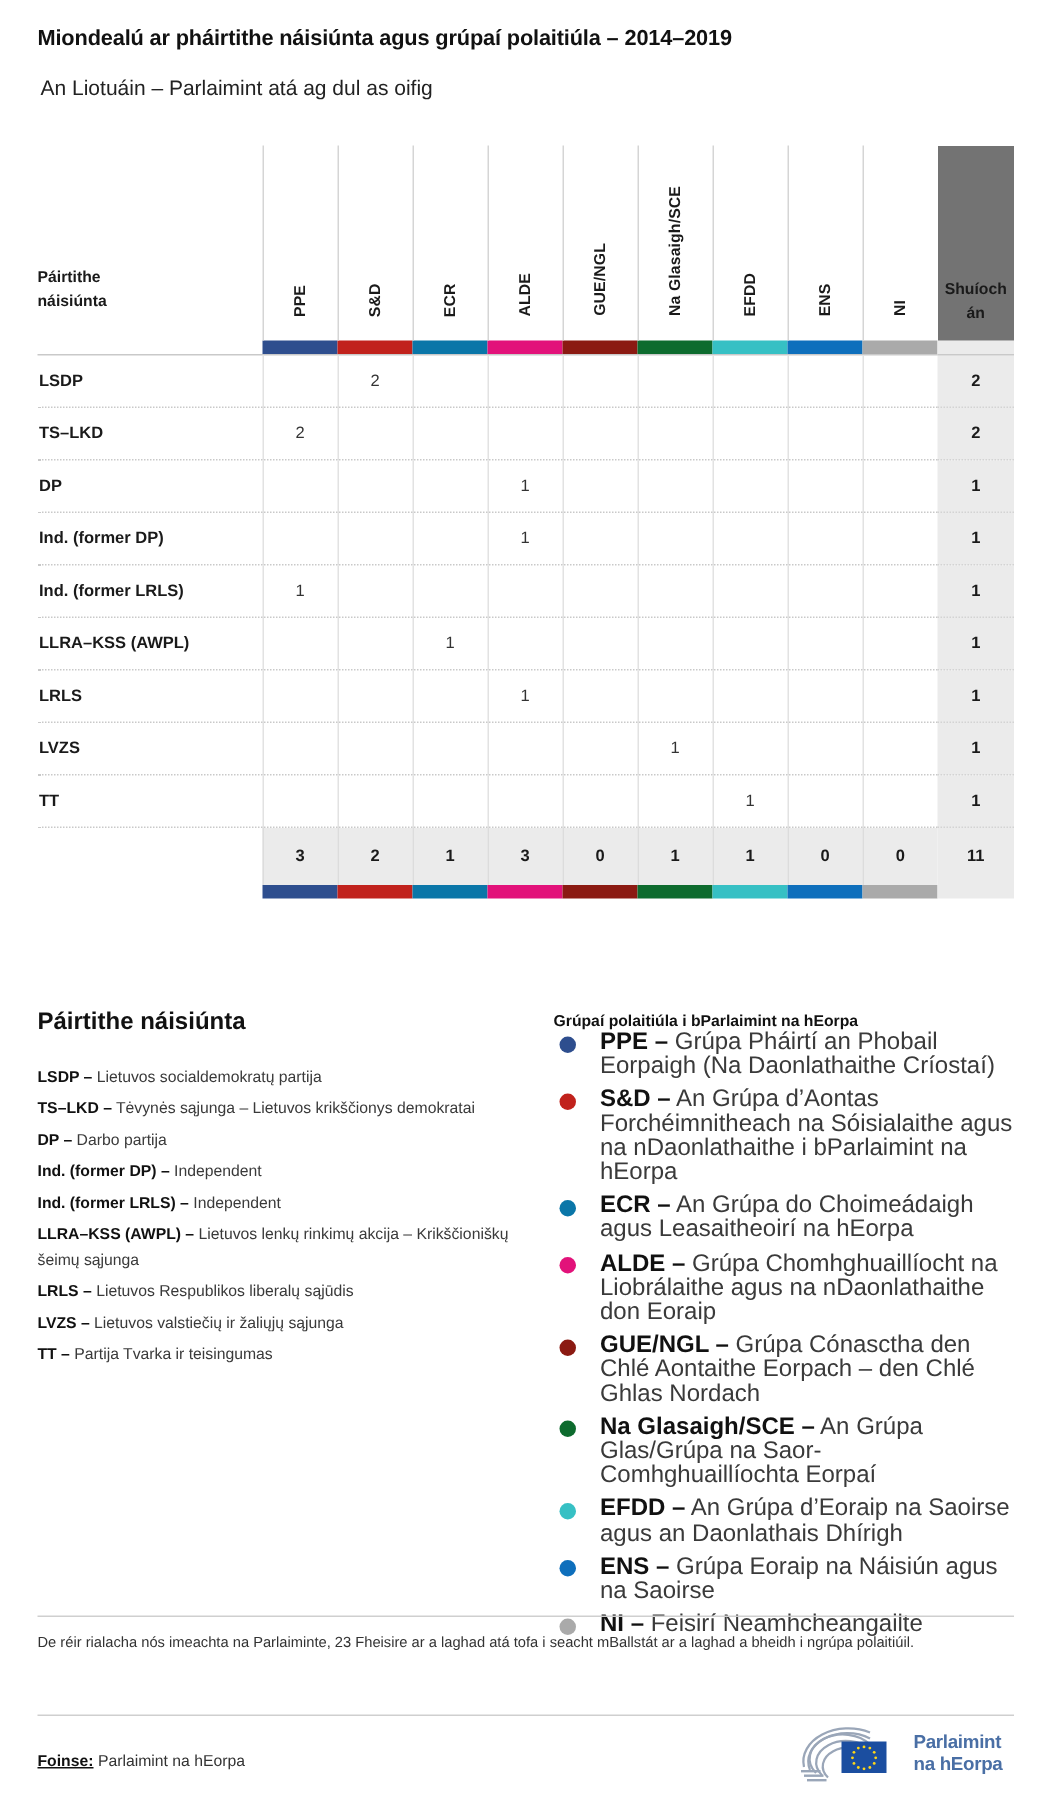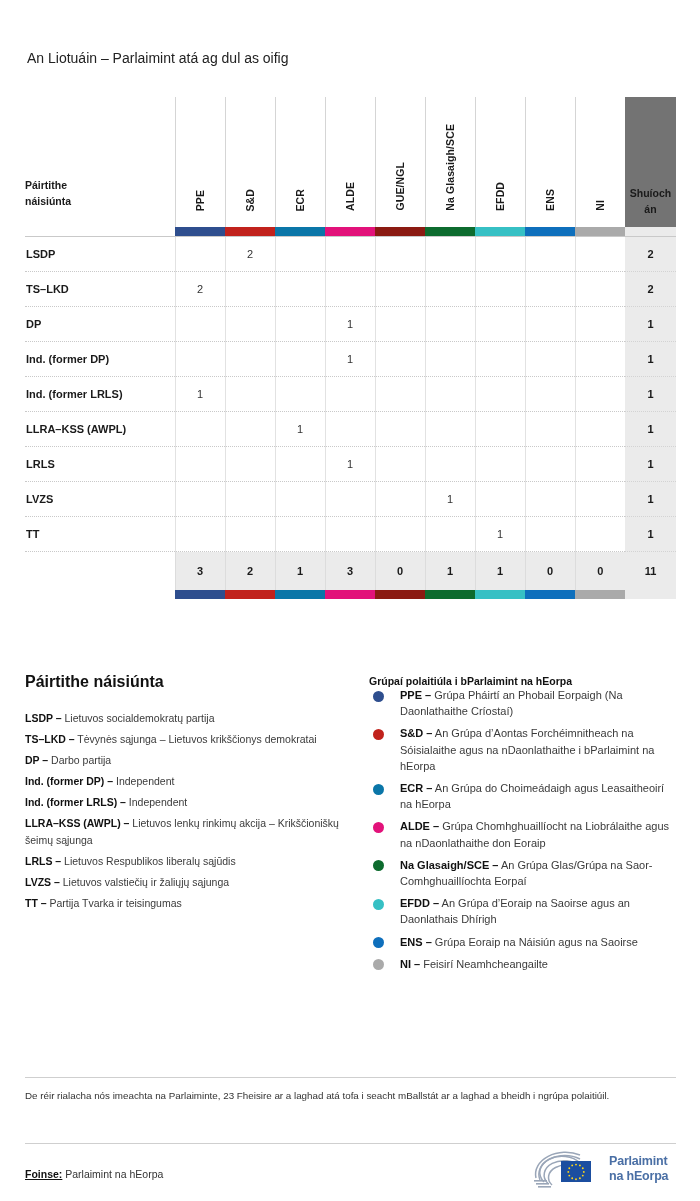--- a/index.html
+++ b/index.html
@@ -182,21 +182,21 @@
     font-size: 10.5px;
     line-height: 16.6px;
     color: #3a3a3a;
     margin-bottom: 4.5px;
   }
   .np-item b { color: #111; font-weight: bold; }
 
   .pg-item {
     position: relative;
     padding-left: 31px;
-    font-size: 11px;
+    font-size: 16px;
     line-height: 16.2px;
     color: #3a3a3a;
     margin-bottom: 6px;
   }
   .pg-item b { color: #111; font-weight: bold; }
   .pg-dot {
     position: absolute;
     left: 4px; top: 3.5px;
     width: 11px; height: 11px;
     border-radius: 50%;
@@ -244,20 +244,21 @@
     line-height: 15px;
     color: #4a6fa5;
     letter-spacing: -0.2px;
   }
 </style>
 </head>
 <body>
 
 <div id="page">
 
+  <div class="title">Miondealú ar pháirtithe náisiúnta agus grúpaí polaitiúla – 2014–2019</div>
   <div class="subtitle">An Liotuáin – Parlaimint atá ag dul as oifig</div>
 
   <div class="table-wrap">
     <table class="grid">
       <colgroup id="cols">
           <col class="c-label">
           <col class="c-grp">
           <col class="c-grp">
           <col class="c-grp">
           <col class="c-grp">
@@ -540,20 +541,21 @@
       </div>
   </div>
 
   <div class="legend-right">
     <div class="legend-title sm">Grúpaí polaitiúla i bParlaimint na hEorpa</div>
     <div id="pg-list">
         <div class="pg-item"><span class="pg-dot" style="background: rgb(46, 78, 142);"></span><b>PPE –</b> <span>Grúpa Pháirtí an Phobail Eorpaigh (Na Daonlathaithe Críostaí)</span></div>
         <div class="pg-item"><span class="pg-dot" style="background: rgb(193, 34, 28);"></span><b>S&amp;D –</b> <span>An Grúpa d’Aontas Forchéimnitheach na Sóisialaithe agus na nDaonlathaithe i bParlaimint na hEorpa</span></div>
         <div class="pg-item"><span class="pg-dot" style="background: rgb(10, 118, 168);"></span><b>ECR –</b> <span>An Grúpa do Choimeádaigh agus Leasaitheoirí na hEorpa</span></div>
         <div class="pg-item"><span class="pg-dot" style="background: rgb(226, 18, 122);"></span><b>ALDE –</b> <span>Grúpa Chomhghuaillíocht na Liobrálaithe agus na nDaonlathaithe don Eoraip</span></div>
+        <div class="pg-item"><span class="pg-dot" style="background: rgb(139, 26, 18);"></span><b>GUE/NGL –</b> <span>Grúpa Cónasctha den Chlé Aontaithe Eorpach – den Chlé Ghlas Nordach</span></div>
         <div class="pg-item"><span class="pg-dot" style="background: rgb(13, 107, 46);"></span><b>Na Glasaigh/SCE –</b> <span>An Grúpa Glas/Grúpa na Saor-Comhghuaillíochta Eorpaí</span></div>
         <div class="pg-item"><span class="pg-dot" style="background: rgb(54, 192, 196);"></span><b>EFDD –</b> <span>An Grúpa d’Eoraip na Saoirse agus an Daonlathais Dhírigh</span></div>
         <div class="pg-item"><span class="pg-dot" style="background: rgb(14, 111, 188);"></span><b>ENS –</b> <span>Grúpa Eoraip na Náisiún agus na Saoirse</span></div>
         <div class="pg-item"><span class="pg-dot" style="background: rgb(170, 170, 170);"></span><b>NI –</b> <span>Feisirí Neamhcheangailte</span></div>
       </div>
   </div>
 
   <div class="rule r1"></div>
   <div class="note">De réir rialacha nós imeachta na Parlaiminte, 23 Fheisire ar a laghad atá tofa i seacht mBallstát ar a laghad a bheidh i ngrúpa polaitiúil.</div>
   <div class="rule r2"></div>

